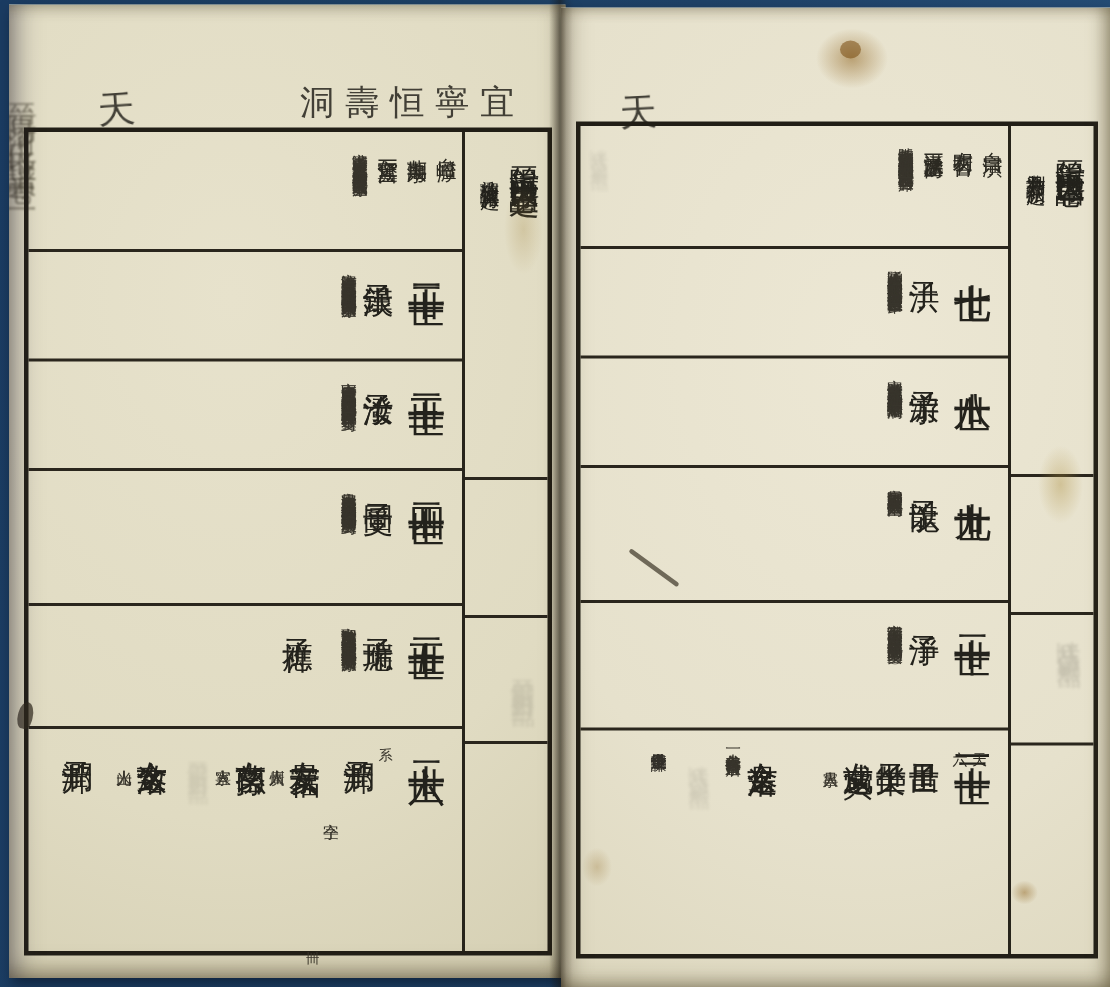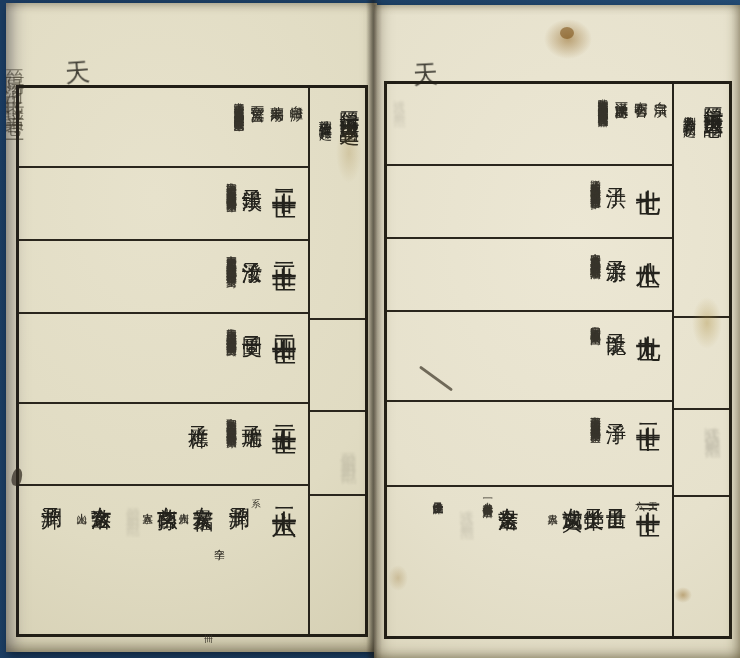--- a/index.html
+++ b/index.html
@@ -67,20 +67,21 @@
     border-radius:50% 60% 40% 50%;transform:rotate(15deg);}
 </style>
 </head>
 <body>
 
 <div class="canvas">
 
   <div class="page page-left">
     <div class="spine">晉陽河氏世譜卷三</div>
     <div class="hand hand-blur" style="left:59px;top:53px;font-size:25px;transform:rotate(-4deg);">天</div>
+    <div class="hand hand-blur" style="left:194px;top:50px;font-size:23px;letter-spacing:7px;">洞壽恒寧宜</div>
 
     <div class="frame frame-left">
 
       <div class="tcol">
         <div class="tmain">晉陽河氏世譜卷之三</div>
         <div class="tsub"><span>校理公諱</span><span class="tsm">沃</span><span>派再起</span></div>
         <div class="tdiv" style="top:230px"></div>
         <div class="tdiv" style="top:322px"></div>
         <div class="tdiv" style="top:406px"></div>
         <div class="ghost" style="right:6px;top:352px;height:190px;font-size:16px;">晉陽河氏世譜</div>

